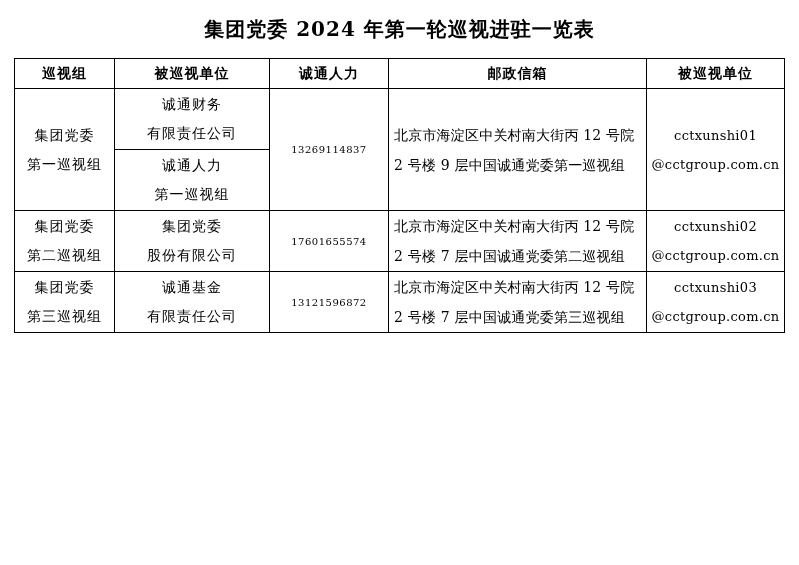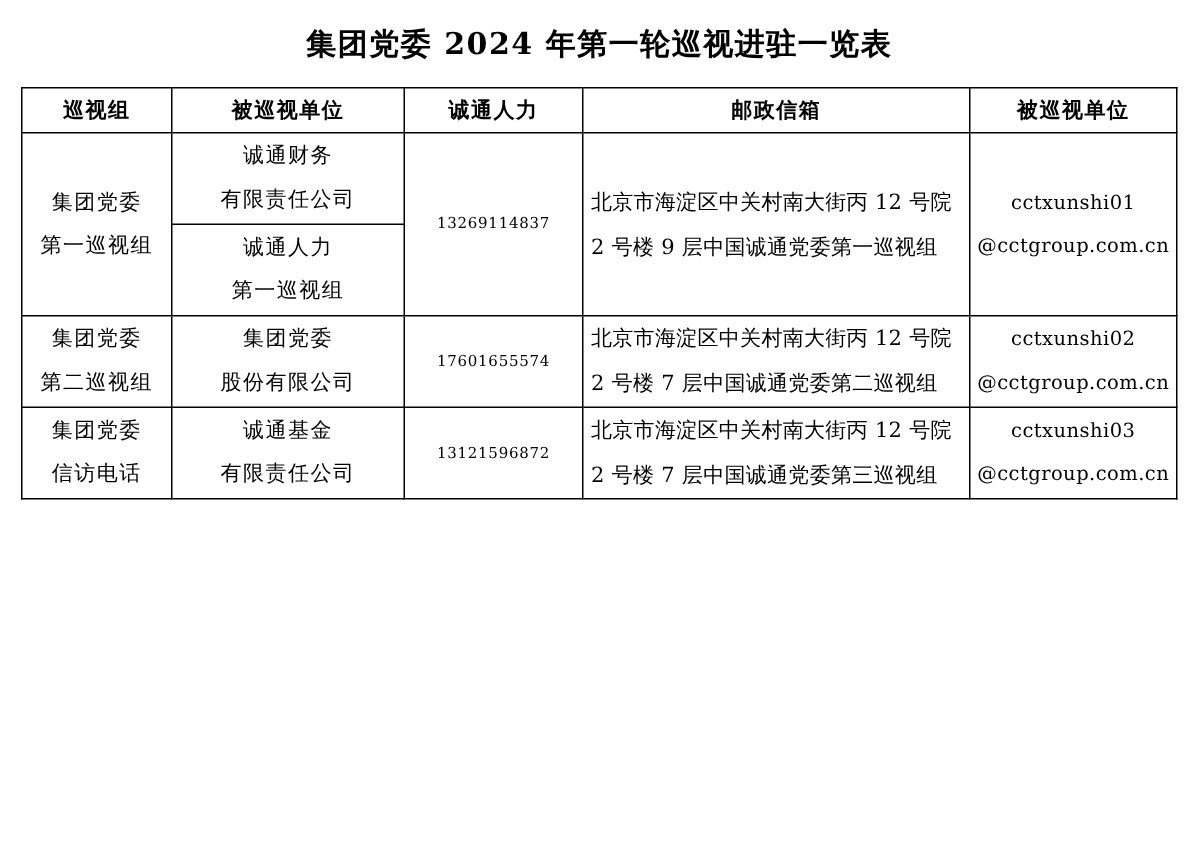--- a/index.html
+++ b/index.html
@@ -137,21 +137,21 @@
         </td>
         <td class="cell-email">
           <div class="cell-line">cctxunshi02</div>
           <div class="cell-line">@cctgroup.com.cn</div>
         </td>
       </tr>
 
       <tr class="row-3">
         <td>
           <div class="cell-line">集团党委</div>
-          <div class="cell-line">信访电话</div>
+          <div class="cell-line">第三巡视组</div>
         </td>
         <td>
           <div class="cell-line">诚通基金</div>
           <div class="cell-line">有限责任公司</div>
         </td>
         <td class="cell-phone">13121596872</td>
         <td class="cell-address">
           <div class="cell-line">北京市海淀区中关村南大街丙 12 号院</div>
           <div class="cell-line">2 号楼 7 层中国诚通党委第三巡视组</div>
         </td>

